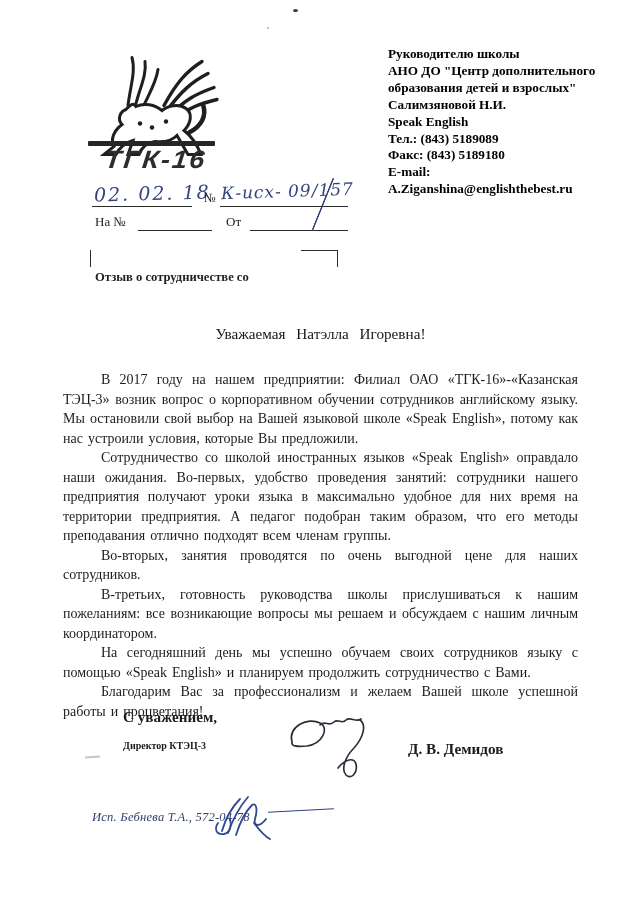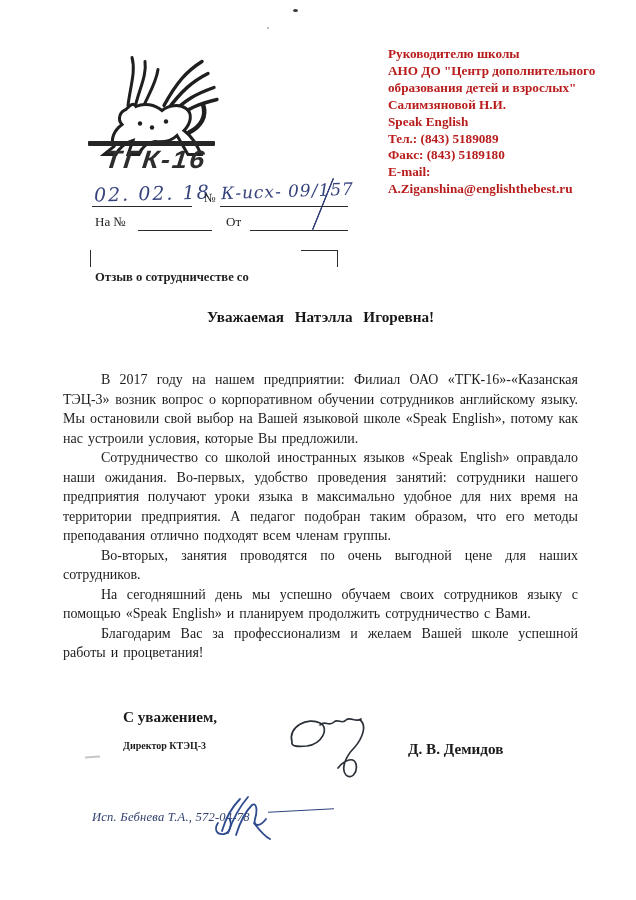--- a/index.html
+++ b/index.html
@@ -17,21 +17,21 @@
   .logo-text{
     left:86px;top:145px;width:132px;text-align:center;
     font-family:"Liberation Sans", sans-serif;
     font-weight:bold;font-style:italic;font-size:25px;letter-spacing:2px;
     color:#2d2d2d;transform:skewX(-6deg) scaleX(1.08);transform-origin:left top;
   }
 
   
   .recipient{
     left:388px;top:46px;width:238px;
-    font-weight:bold;font-size:13.2px;line-height:16.9px;color:#b91c1c;
+    font-weight:bold;font-size:13.2px;line-height:16.9px;color:#000000;
   }
   .recipient div{white-space:nowrap;}
 
   
   .hand{
     font-family:"DejaVu Serif", serif;font-style:italic;
     color:#35427c;
   }
   .ref-date{left:94px;top:182px;font-size:19px;transform:rotate(-1.5deg);letter-spacing:2px;}
   .ref-no-label{left:204px;top:191px;font-size:12.5px;color:#1b1b1b;}
@@ -53,22 +53,22 @@
   .subject{
     left:95px;top:249px;width:260px;font-size:12.6px;font-weight:600;
     line-height:25px;color:#1f1f1f;margin-top:16px;
   }
   .mark-left{left:90px;top:250px;height:17px;width:0;border-left:1.6px solid #2d2d2d;}
   .mark-right-h{left:301px;top:250px;width:36px;height:0;border-top:1.6px solid #2d2d2d;}
   .mark-right-v{left:337px;top:250px;height:17px;width:0;border-left:1.6px solid #2d2d2d;}
 
   
   .salutation{
-    left:63px;top:308px;width:515px;text-align:center;
-    font-weight:bold;font-size:15.2px;word-spacing:7px;color:#161616;
+    left:63px;top:325px;width:515px;text-align:center;
+    font-weight:normal;font-size:15.2px;word-spacing:7px;color:#161616;
   }
   .body-text{
     left:63px;top:334px;width:515px;
     font-size:14px;line-height:19.5px;text-align:justify;
     word-spacing:1.5px;color:#1c1c1c;margin-top:36px;
   }
   .body-text p{margin:0;text-indent:38px;}
 
   
   .closing-regards{left:123px;top:708px;font-weight:bold;font-size:15.2px;}
@@ -156,20 +156,21 @@
 <div class="abs mark-right-v"></div>
 <div class="abs subject">
   <div>Отзыв о сотрудничестве со</div>
 </div>
 
 <div class="abs salutation">Уважаемая  Натэлла  Игоревна!</div>
 <div class="abs body-text">
   <p>В 2017 году на нашем предприятии: Филиал ОАО «ТГК-16»-«Казанская ТЭЦ-3» возник вопрос о корпоративном обучении сотрудников  английскому языку.  Мы остановили свой выбор на Вашей языковой школе «Speak English», потому как нас устроили  условия, которые Вы предложили.</p>
   <p>Сотрудничество со школой иностранных языков «Speak English» оправдало наши ожидания. Во-первых, удобство проведения занятий: сотрудники нашего предприятия  получают уроки языка в максимально удобное для них время на территории предприятия.  А педагог подобран таким образом, что его методы преподавания отлично подходят всем членам группы.</p>
   <p>Во-вторых, занятия проводятся по очень выгодной цене для наших сотрудников.</p>
+  <p>В-третьих, готовность руководства школы прислушиваться к нашим пожеланиям: все возникающие вопросы мы решаем и обсуждаем с нашим личным координатором.</p>
   <p>На сегодняшний день мы успешно обучаем своих сотрудников языку с помощью «Speak English» и планируем продолжить сотрудничество с Вами.</p>
   <p>Благодарим Вас за профессионализм и желаем Вашей школе успешной работы и процветания!</p>
 </div>
 
 <div class="abs closing-regards">С уважением,</div>
 <div class="abs closing-position">Директор КТЭЦ-3</div>
 <div class="abs smudge"></div>
 <div class="abs sig-director">
   <svg width="120" height="85" viewBox="0 0 120 85" fill="none">
     <g stroke="#2b3038" stroke-width="1.7" stroke-linecap="round" fill="none">

